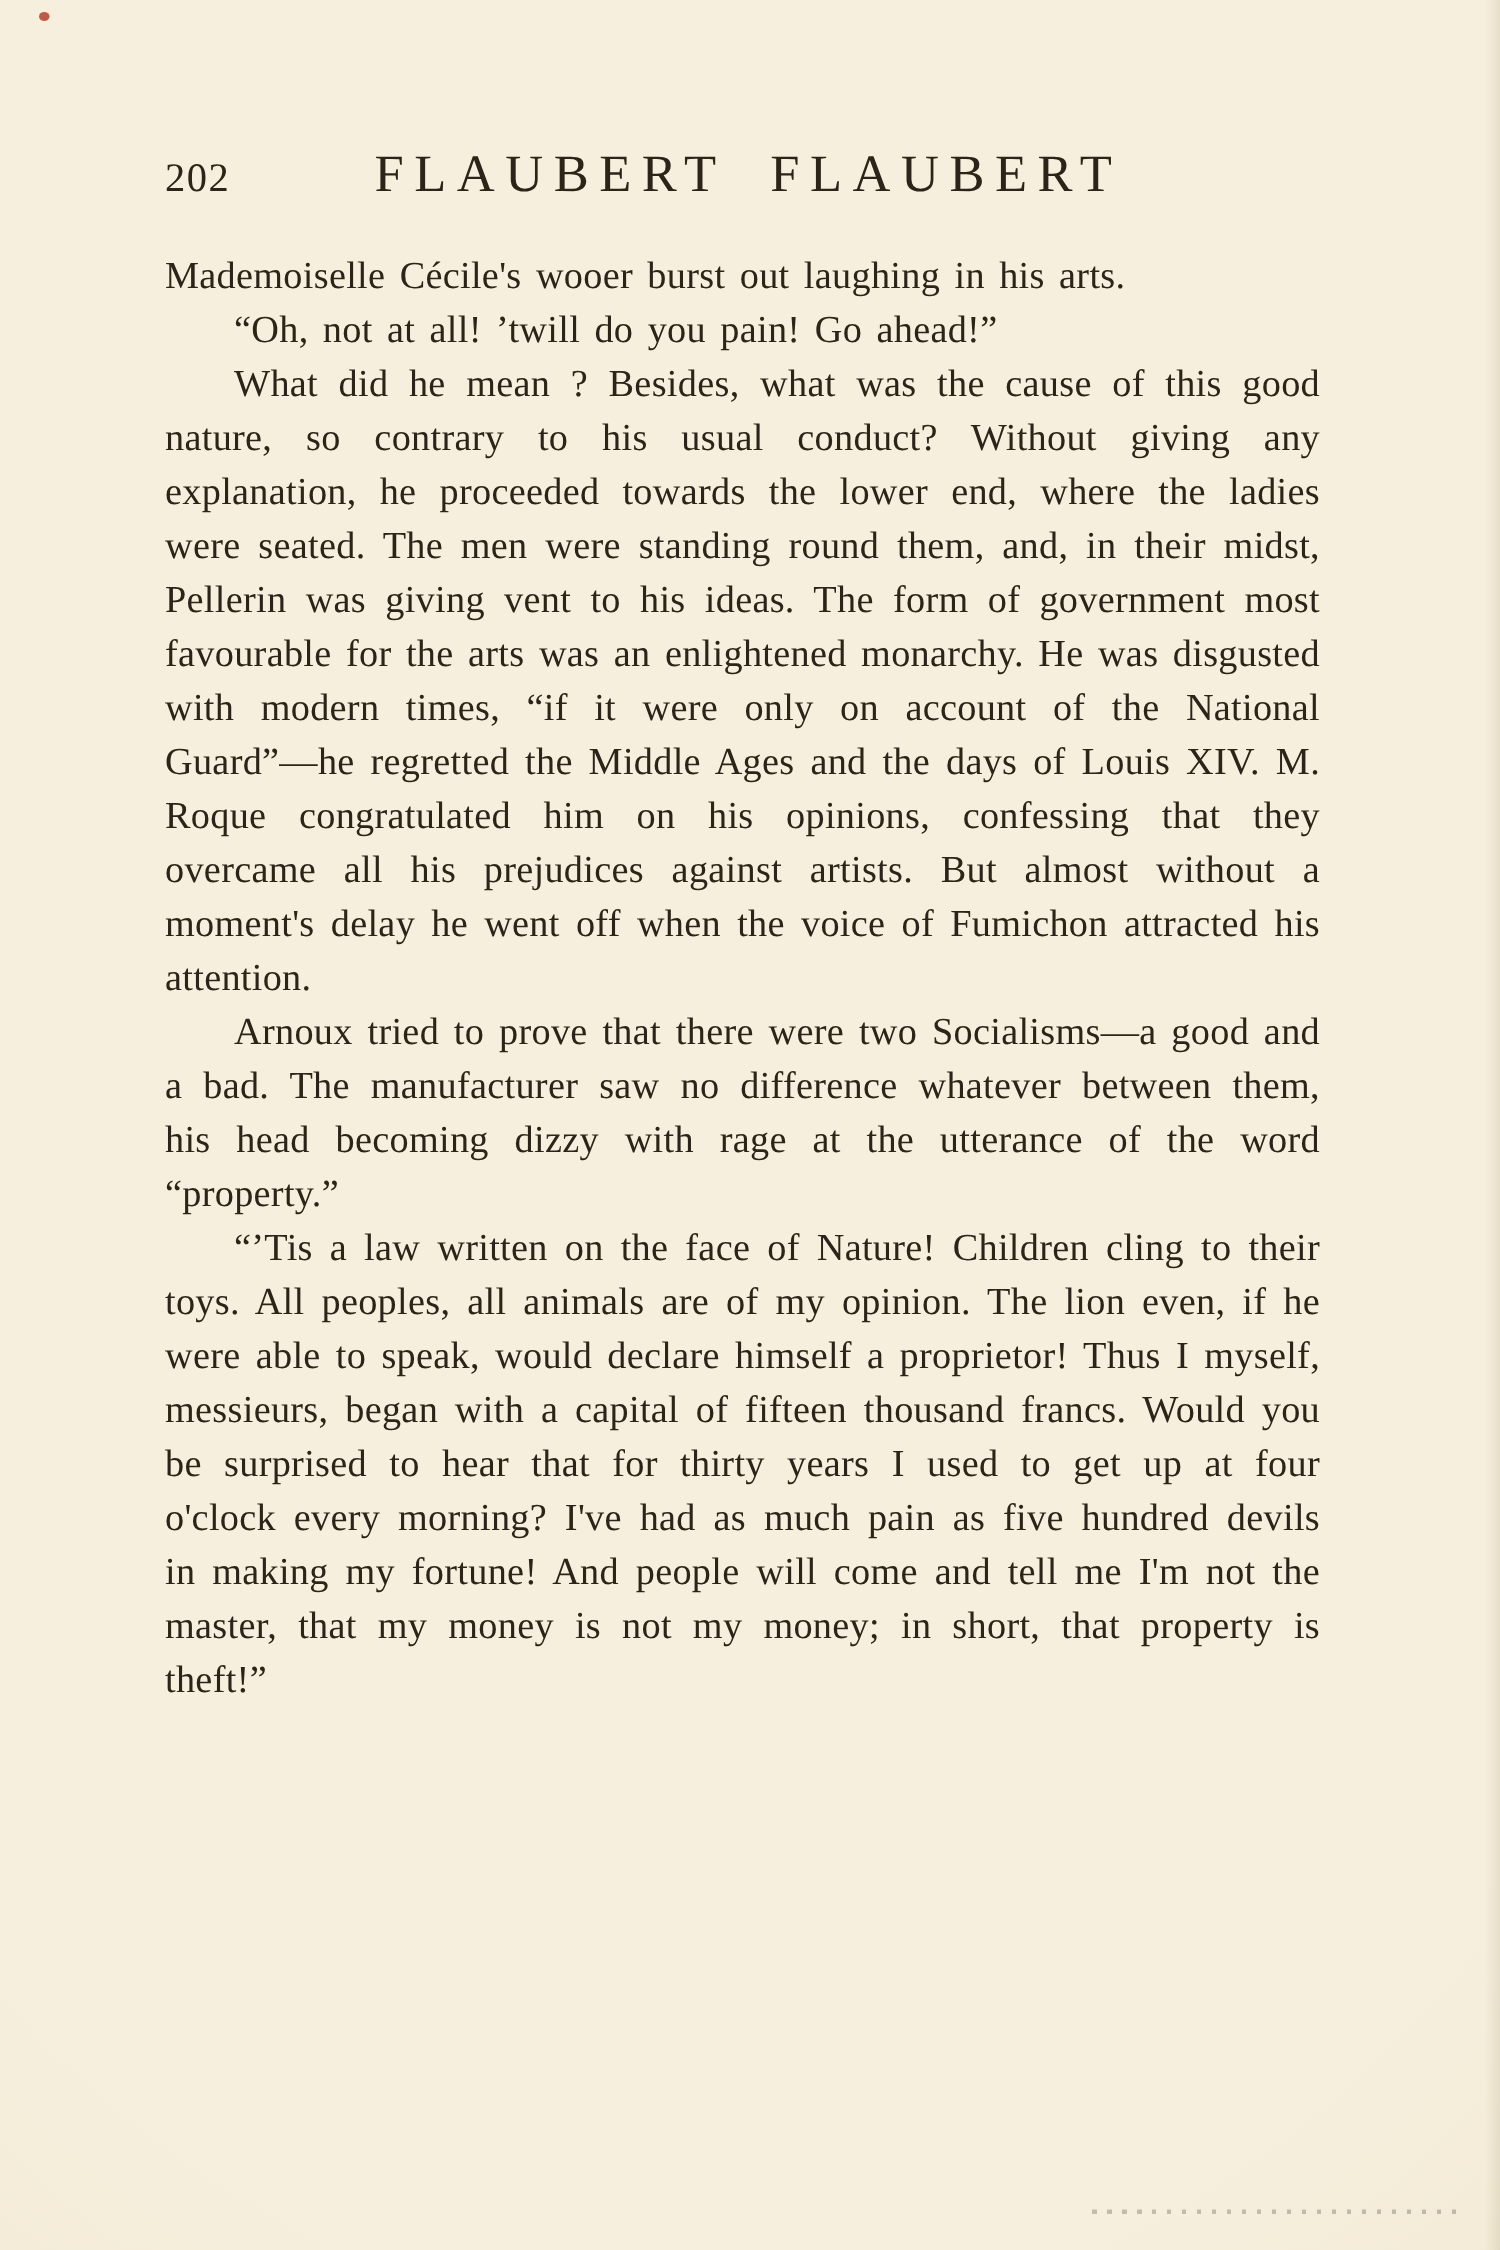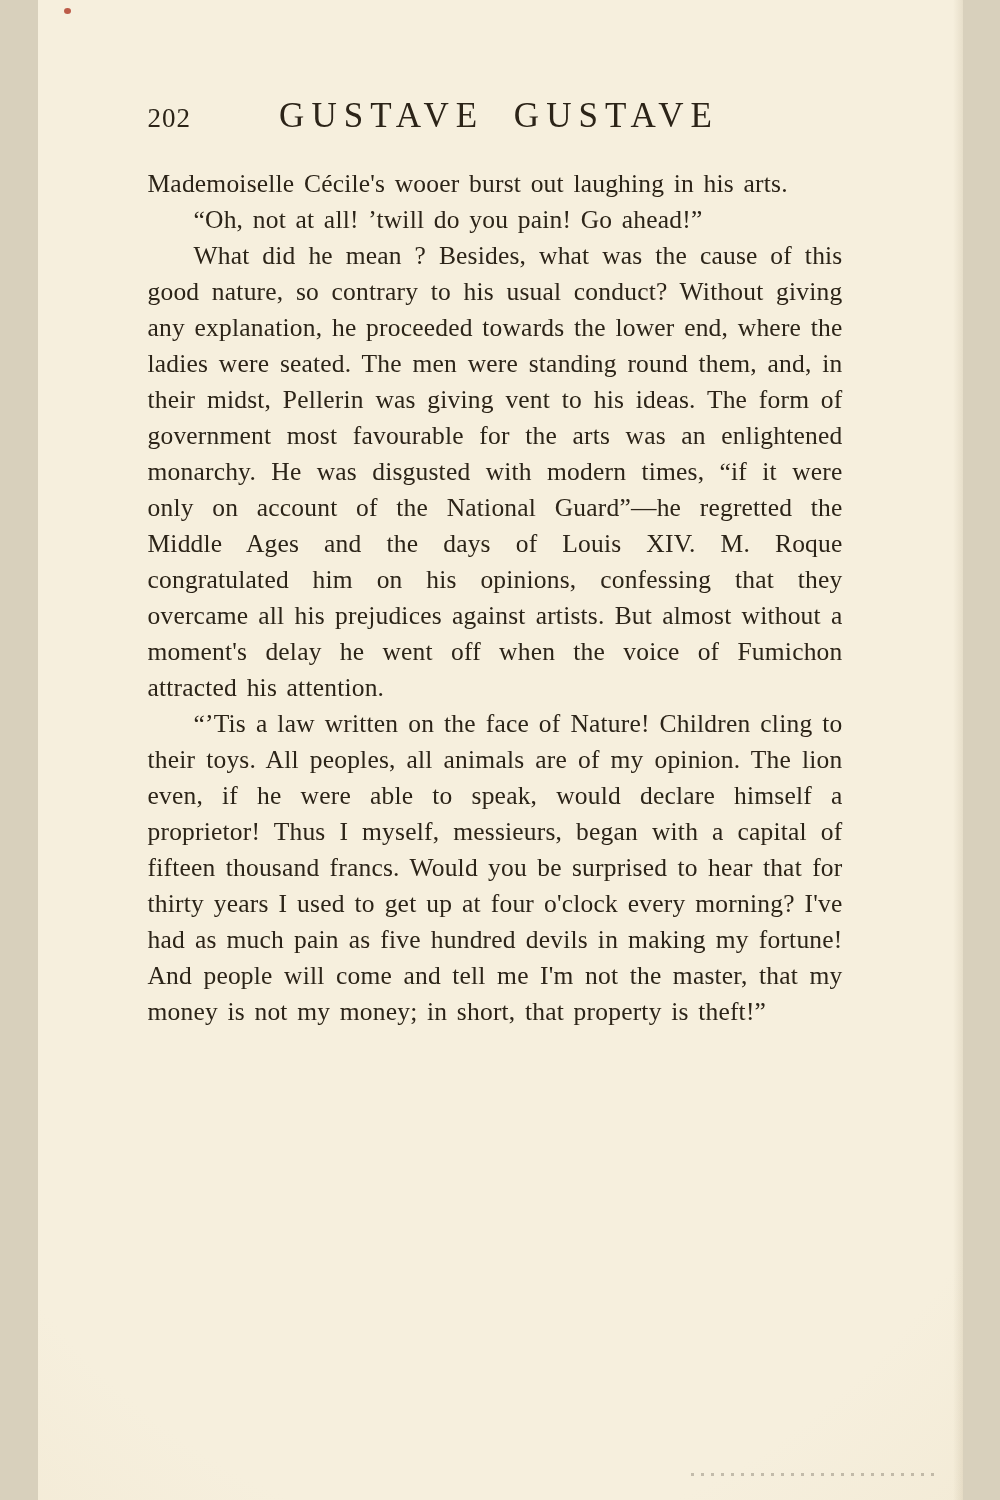--- a/index.html
+++ b/index.html
@@ -2,21 +2,21 @@
 <html><head>
 <meta charset="utf-8">
 <style>
   html, body {
     margin: 0;
     padding: 0;
     background: #d8d0bc;
   }
   .page {
     position: relative;
-    width: 925px;
+    width: 1000px;
     height: 1500px;
     margin: 0 auto;
     overflow: hidden;
     background:
       radial-gradient(ellipse 130% 110% at 48% 42%, #f6efdd 55%, #efe5cd 85%, #e7dabd 100%);
     color: #2c2418;
     font-family: "Liberation Serif", "DejaVu Serif", serif;
   }
   .header-row {
     display: flex;
@@ -87,25 +87,26 @@
 </head>
 <body>
 
 <div class="page">
 
   <span class="artifact-speck"></span>
   <span class="artifact-edge"></span>
 
   <div class="header-row">
     <span class="page-number">202</span>
-    <span class="header-title">GUSTAVE GUSTAVE</span>
+    <span class="header-title">FLAUBERT FLAUBERT</span>
   </div>
 
   <div class="body-text">
     <p class="para">Mademoiselle Cécile's wooer burst out laughing in his arts.</p>
     <p class="para indent">“Oh, not at all! ’twill do you pain!  Go ahead!”</p>
     <p class="para indent">What did he mean ?  Besides, what was the cause of this good nature, so contrary to his usual conduct? Without giving any explanation, he proceeded towards the lower end, where the ladies were seated. The men were standing round them, and, in their midst, Pellerin was giving vent to his ideas.  The form of government most favourable for the arts was an enlightened monarchy.  He was disgusted with modern times, “if it were only on account of the National Guard”—he regretted the Middle Ages and the days of Louis XIV.  M. Roque congratulated him on his opinions, confessing that they overcame all his prejudices against artists.  But almost without a moment's delay he went off when the voice of Fumichon attracted his attention.</p>
+    <p class="para indent">Arnoux tried to prove that there were two Socialisms—a good and a bad.  The manufacturer saw no difference whatever between them, his head becoming dizzy with rage at the utterance of the word “property.”</p>
     <p class="para indent">“’Tis a law written on the face of Nature!  Children cling to their toys.  All peoples, all animals are of my opinion.  The lion even, if he were able to speak, would declare himself a proprietor!  Thus I myself, messieurs, began with a capital of fifteen thousand francs.  Would you be surprised to hear that for thirty years I used to get up at four o'clock every morning?  I've had as much pain as five hundred devils in making my fortune!  And people will come and tell me I'm not the master, that my money is not my money; in short, that property is theft!”</p>
   </div>
 
   <span class="artifact-dots"></span>
 
 </div>
 
 </body></html>

